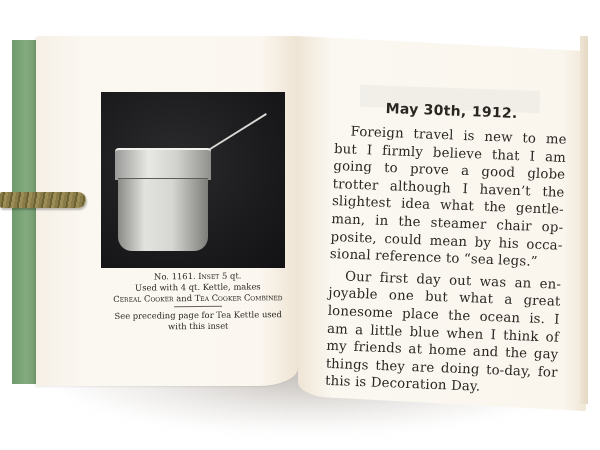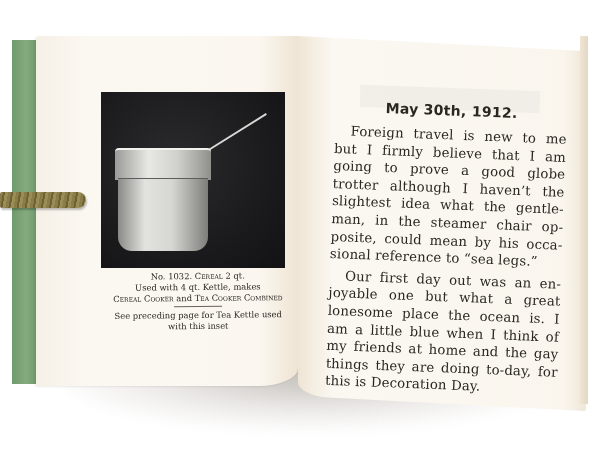--- a/index.html
+++ b/index.html
@@ -106,23 +106,23 @@
   <div class="bookmark"></div>
 
   <div class="photo">
     <div class="kettle-handle"></div>
     <div class="kettle-top"></div>
     <div class="kettle-body"></div>
   </div>
 
   <div class="caption">
     <div>
-      <span>No. 1032.</span>
-      <span class="sc">Cereal</span>
-      <span>2 qt.</span>
+      <span>No. 1161.</span>
+      <span class="sc">Inset</span>
+      <span>5 qt.</span>
     </div>
     <div>Used with 4 qt. Kettle, makes</div>
     <div>
       <span class="sc">Cereal Cooker</span>
       <span>and</span>
       <span class="sc">Tea Cooker Combined</span>
     </div>
     <div class="rule"></div>
     <div>See preceding page for Tea Kettle used</div>
     <div>with this inset</div>

